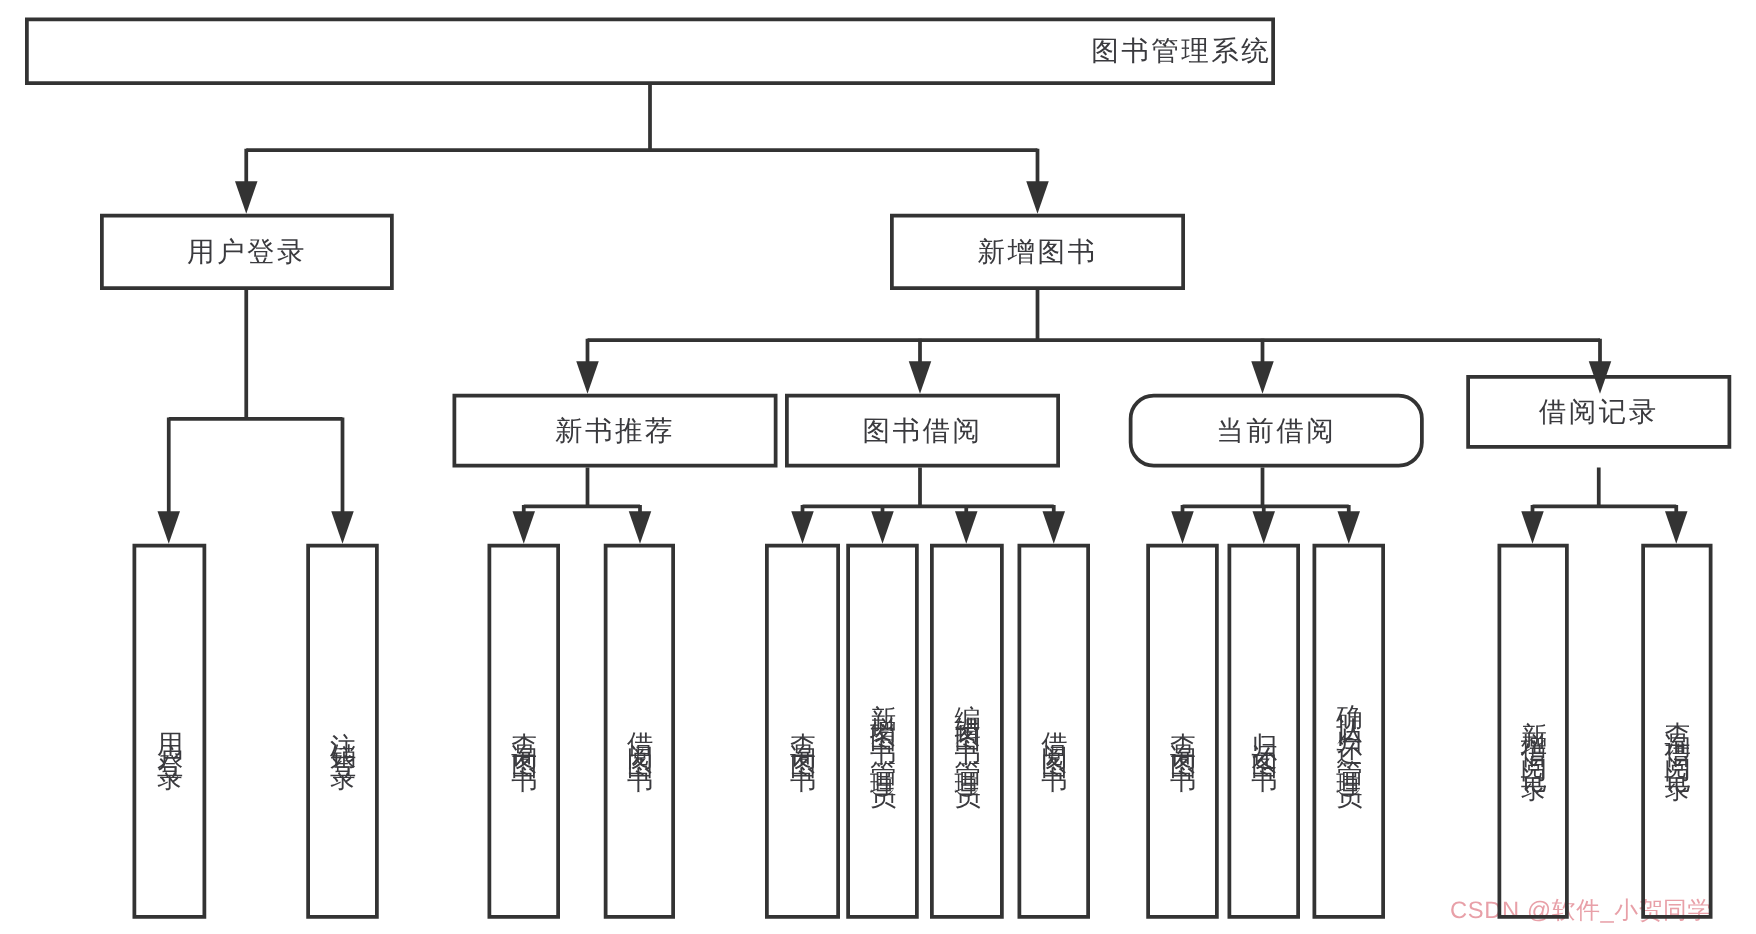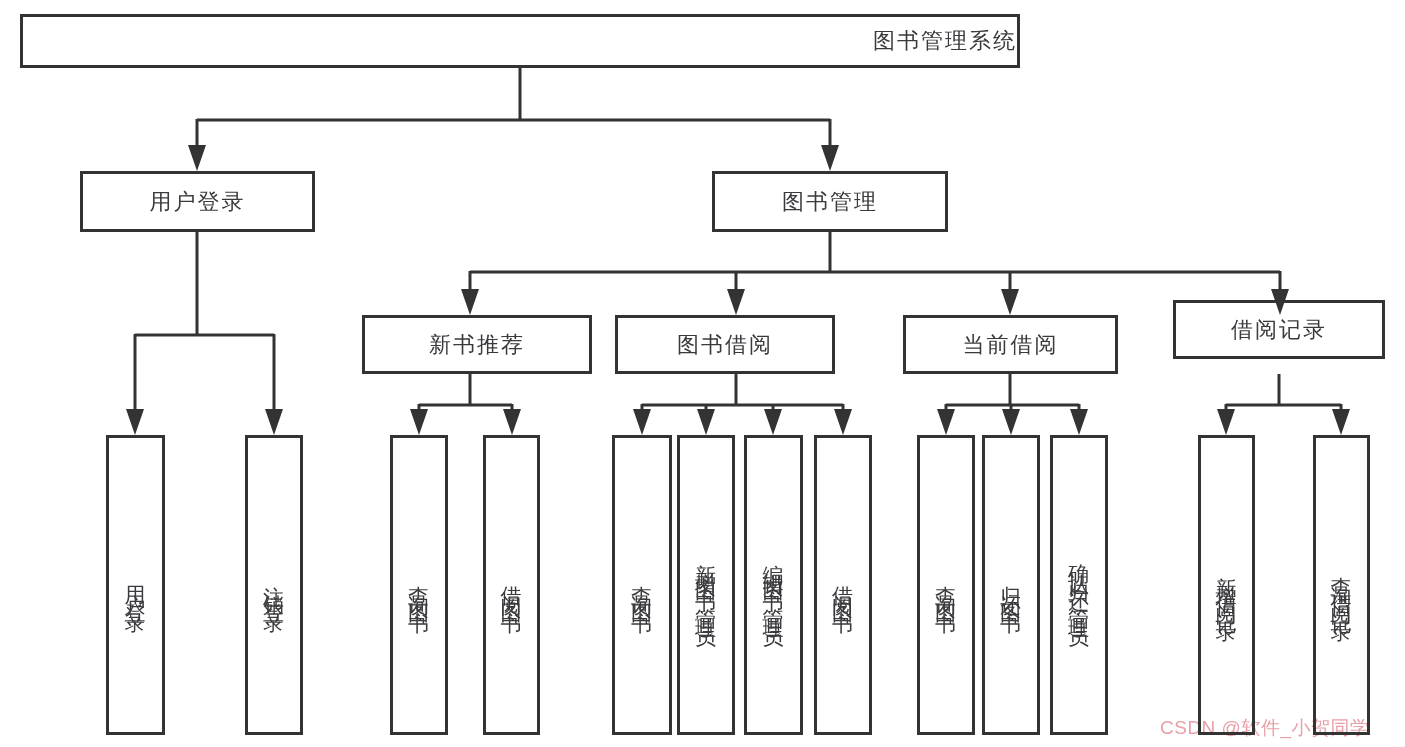--- a/index.html
+++ b/index.html
@@ -42,23 +42,23 @@
     font-size: 21px;
     writing-mode: vertical-rl;
     text-orientation: mixed;
     letter-spacing: 9px;
     line-height: 1;
     padding-top: 4px;
   }
   .root-box     { left: 20px;  top: 14px;  width: 1000px; height: 54px; justify-content: flex-end; }
   .n-user       { left: 80px;  top: 171px; width: 235px;  height: 61px; }
   .n-mgmt       { left: 712px; top: 171px; width: 236px;  height: 61px; }
-  .n-newrec     { left: 362px; top: 315px; width: 230px;  height: 59px; }
-  .n-borrow     { left: 615px; top: 315px; width: 220px;  height: 59px; }
-  .n-current    { left: 903px; top: 315px; width: 215px;  height: 59px; }
+  .n-newrec     { left: 362px; top: 315px; width: 260px;  height: 59px; }
+  .n-borrow     { left: 628px; top: 315px; width: 220px;  height: 59px; }
+  .n-current    { left: 903px; top: 315px; width: 236px;  height: 59px; border-radius: 20px; }
   .n-records    { left: 1173px;top: 300px; width: 212px;  height: 59px; }
   .leaf { top: 435px; height: 300px; }
   .lf1  { left: 106px;  width: 59px; }
   .lf2  { left: 245px;  width: 58px; }
   .lf3  { left: 390px;  width: 58px; }
   .lf4  { left: 483px;  width: 57px; }
   .lf5  { left: 612px;  width: 60px; }
   .lf6  { left: 677px;  width: 58px; }
   .lf7  { left: 744px;  width: 59px; }
   .lf8  { left: 814px;  width: 58px; }
@@ -156,21 +156,21 @@
   </svg>
 
   <div class="box h root-box">
     <span>图书管理系统</span>
   </div>
 
   <div class="box h n-user">
     <span>用户登录</span>
   </div>
   <div class="box h n-mgmt">
-    <span>图书管理</span>
+    <span>新增图书</span>
   </div>
 
   <div class="box h n-newrec">
     <span>新书推荐</span>
   </div>
   <div class="box h n-borrow">
     <span>图书借阅</span>
   </div>
   <div class="box h n-current">
     <span>当前借阅</span>

